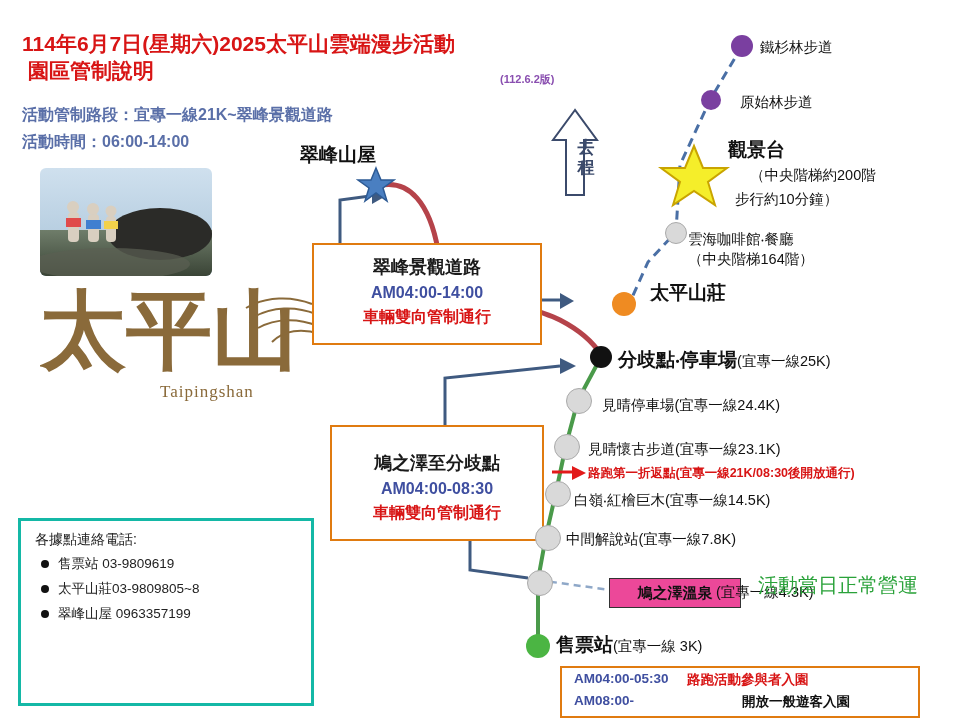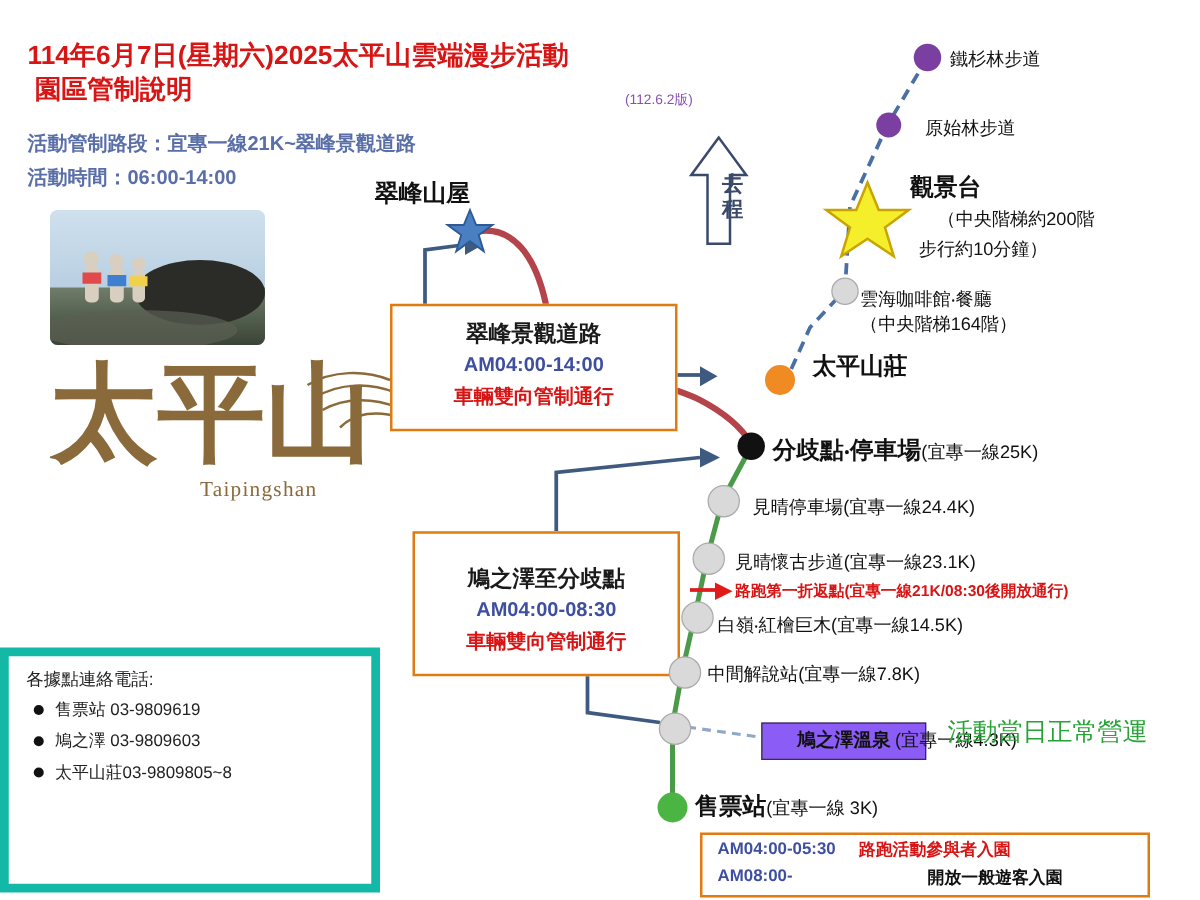--- a/index.html
+++ b/index.html
@@ -1,31 +1,31 @@
 <!DOCTYPE html>
 <html><head>
 <meta charset="utf-8">
 <style>
   html,body{margin:0;padding:0;}
   body{width:960px;height:720px;background:#ffffff;font-family:"Liberation Sans",sans-serif;position:relative;overflow:hidden;}
   .abs{position:absolute;}
   #title1{left:22px;top:30px;font-size:21px;font-weight:bold;color:#d81515;letter-spacing:0px;white-space:nowrap;}
   #title2{left:28px;top:57px;font-size:21px;font-weight:bold;color:#d81515;white-space:nowrap;}
-  #version{left:500px;top:72px;font-size:11px;color:#8a4fb0;font-weight:normal;}
+  #version{left:500px;top:72px;font-size:11px;color:#8a4fb0;font-weight:bold;}
   #sub1{left:22px;top:105px;font-size:16px;font-weight:bold;color:#5a6fa8;white-space:nowrap;}
   #sub2{left:22px;top:132px;font-size:16px;font-weight:bold;color:#5a6fa8;white-space:nowrap;}
 
   
   #photo{left:40px;top:168px;width:172px;height:108px;border-radius:6px;overflow:hidden;}
   
   #logo{left:40px;top:282px;width:290px;height:110px;}
   #logoText{left:160px;top:382px;font-size:17px;color:#8a6a3a;font-family:"Liberation Serif",serif;letter-spacing:1px;}
 
   
-  #phonebox{left:0;top:518px;width:290px;height:182px;border:7px solid #14b8a6;background:#fff;}
+  #phonebox{left:18px;top:518px;width:290px;height:182px;border:3px solid #14b8a6;background:#fff;}
   #phonebox .hd{position:absolute;left:14px;top:10px;font-size:14px;color:#222;}
   #phonebox ul{list-style:none;margin:0;padding:0;position:absolute;left:20px;top:34px;}
   #phonebox li{font-size:13.5px;color:#222;margin-bottom:7px;white-space:nowrap;}
   #phonebox li .dot{display:inline-block;width:8px;height:8px;border-radius:50%;background:#111;margin-right:9px;vertical-align:middle;}
 
   
   .callout{border:2px solid #e07b10;background:#fff;text-align:center;}
   .callout .l1{font-size:18px;font-weight:bold;color:#1a1a1a;}
   .callout .l2{font-size:16px;font-weight:bold;color:#3f4fa0;}
   .callout .l3{font-size:16px;font-weight:bold;color:#d81515;}
@@ -47,21 +47,21 @@
 
   
   .mlbl{font-size:14.5px;color:#111;white-space:nowrap;}
   .big{font-size:19px;font-weight:bold;}
   .red{color:#d81515;}
   .green{color:#2aa23a;}
 
   
   .node{border-radius:50%;position:absolute;}
   svg.layer{position:absolute;left:0;top:0;width:960px;height:720px;}
-  #hotspringBox{left:609px;top:578px;width:130px;height:28px;border:1px solid #333;background:#8b5cf6;}
+  #hotspringBox{left:609px;top:578px;width:130px;height:28px;border:1px solid #333;background:#ec4899;}
   #hotspringBox span{display:block;text-align:center;line-height:28px;font-size:15px;font-weight:bold;color:#111;}
 </style>
 </head>
 <body>
 
 <svg class="layer">
 
   <path d="M742,46 L710,100 L680,165 L676,232 L648,262 L630,302" stroke="#4a6fa5" stroke-width="3" fill="none" stroke-dasharray="9,6"></path>
 
   <path d="M378,186 C410,178 430,205 438,250 C446,296 520,300 560,320 C585,333 595,345 601,355" stroke="#b5434a" stroke-width="5" fill="none"></path>
@@ -136,22 +136,22 @@
       <path d="M232,60 C244,48 262,46 280,52"></path>
     </g>
   </svg>
 </div>
 <div class="abs" id="logoText">Taipingshan</div>
 
 <div class="abs" id="phonebox">
   <div class="hd">各據點連絡電話:</div>
   <ul>
     <li><span class="dot"></span><span>售票站 03-9809619</span></li>
-    <li><span class="dot"></span><span>鳩之澤 03-9809603</span></li>
     <li><span class="dot"></span><span>太平山莊03-9809805~8</span></li>
+    <li><span class="dot"></span><span>翠峰山屋 0963357199</span></li>
   </ul>
 </div>
 
 <div class="abs callout" id="callout1">
   <div class="l1">翠峰景觀道路</div>
   <div class="l2">AM04:00-14:00</div>
   <div class="l3">車輛雙向管制通行</div>
 </div>
 
 <div class="abs callout" id="callout2">

